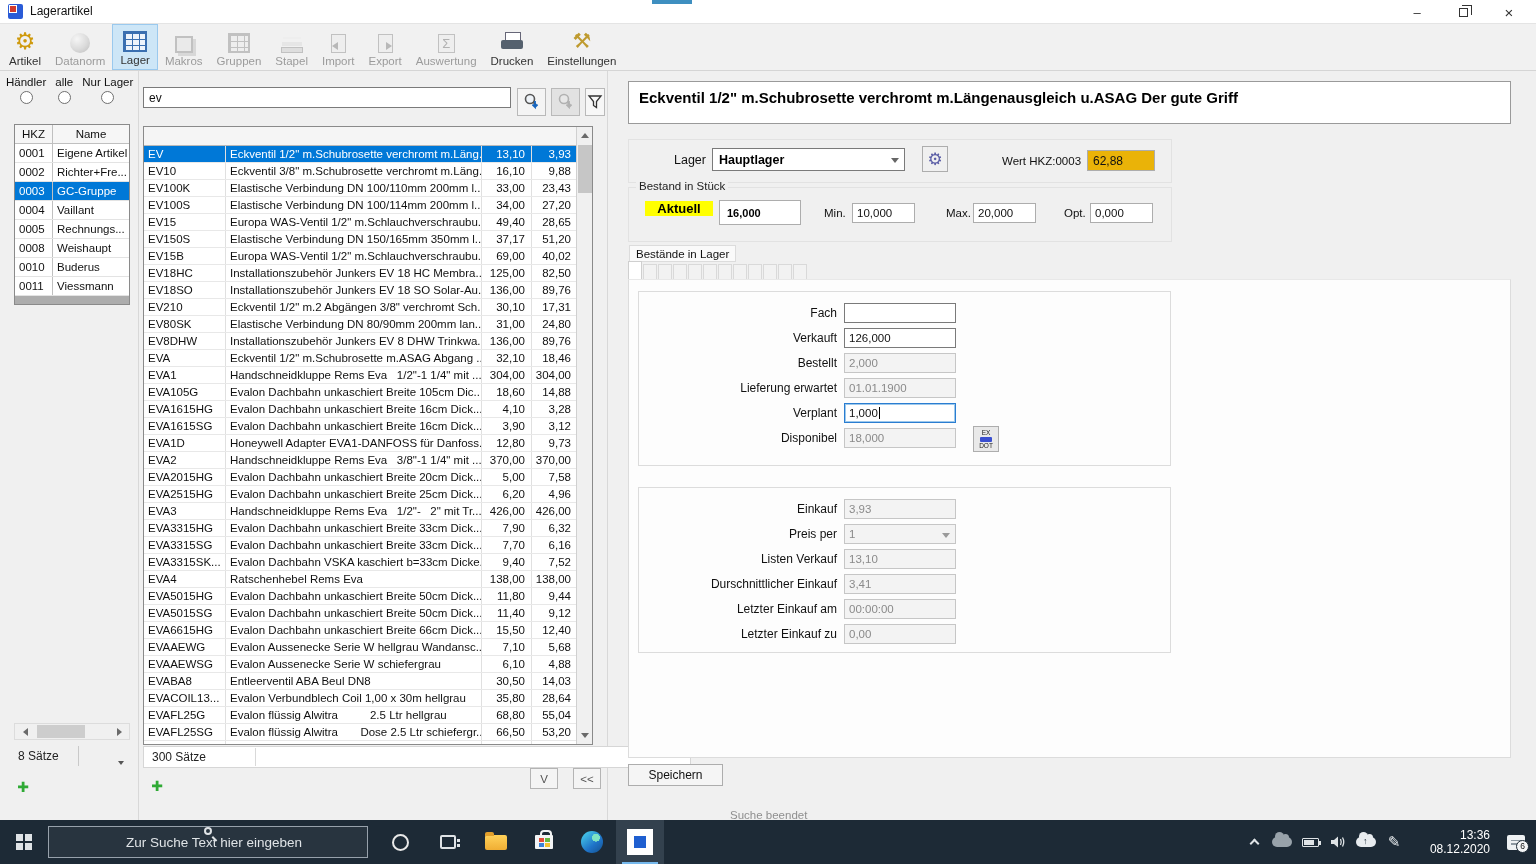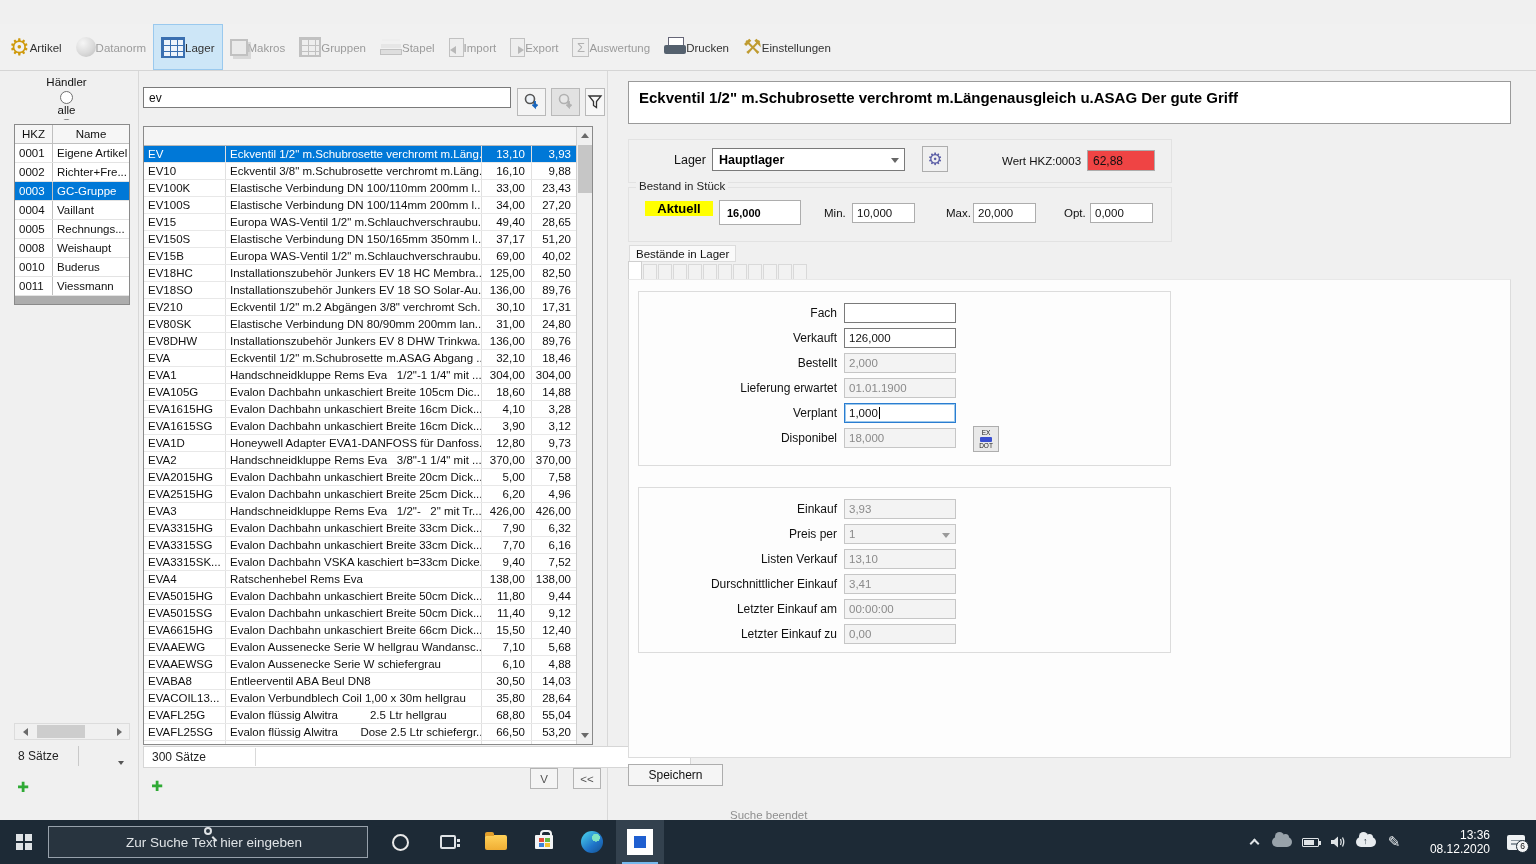--- a/index.html
+++ b/index.html
@@ -12,21 +12,21 @@
   .app-ico::before{content:"";position:absolute;left:1px;top:1px;width:6px;height:6px;background:#d23b2e;border:1px solid #fff;}
   .title-text{position:absolute;left:30px;top:4px;font-size:12px;color:#111;}
   .top-strip{position:absolute;left:652px;top:0;width:40px;height:4px;background:#3e8fc0;}
   .winbtn{position:absolute;top:0;width:46px;height:24px;display:flex;align-items:center;justify-content:center;color:#333;font-size:13px;}
   .wb-min{left:1394px;} .wb-res{left:1440px;} .wb-cls{left:1486px;font-size:15px;}
   .res-glyph{position:relative;width:9px;height:9px;border:1px solid #333;background:#fff;}
   .res-glyph::before{content:"";position:absolute;left:2px;top:-4px;width:9px;height:9px;border:1px solid #333;border-bottom:none;border-left:none;}
 
   
   .toolbar{position:absolute;left:0;top:24px;width:1536px;height:47px;background:#f1f1f1;border-bottom:1px solid #d5d5d5;display:flex;align-items:stretch;padding-left:2px;}
-  .tb-btn{display:flex;align-items:center;justify-content:flex-end;padding:3px 7px 3px 7px;min-width:44px;}
+  .tb-btn{display:flex;flex-direction:column;align-items:center;justify-content:flex-end;padding:3px 7px 3px 7px;min-width:44px;}
   .tb-btn .tb-label{font-size:11.5px;color:#333;margin-top:2px;white-space:nowrap;}
   .tb-btn.disabled .tb-label{color:#9b9b9b;}
   .tb-btn.disabled .tbicon{filter:grayscale(1);opacity:.55;}
   .tb-btn.active{background:#cde6f7;border:1px solid #9ac9ee;}
   .tbicon{height:24px;display:flex;align-items:center;justify-content:center;}
   .i-gear-icon::before{content:"⚙";font-family:"DejaVu Sans",sans-serif;font-size:23px;color:#cf9a0d;line-height:24px;}
   .i-sphere-icon{width:20px;height:20px;border-radius:50%;background:radial-gradient(circle at 35% 30%,#fafafa,#c9c9c9 55%,#909090);}
   .i-grid-icon{width:24px;height:21px;border:2px solid #3a6fb0;background-color:#eef4fb;background-image:linear-gradient(#3a6fb0 1px,transparent 1px),linear-gradient(90deg,#3a6fb0 1px,transparent 1px);background-size:7px 6px;}
   .i-makros-icon{width:18px;height:17px;border:2px solid #9a9a9a;background:#e6e6e6;box-shadow:3px 3px 0 #c4c4c4;}
   .i-gruppen-icon{width:22px;height:20px;border:2px solid #9a9a9a;background-color:#ececec;background-image:linear-gradient(#9a9a9a 1px,transparent 1px),linear-gradient(90deg,#9a9a9a 1px,transparent 1px);background-size:7px 6px;}
@@ -35,21 +35,21 @@
   .i-import-icon::after,.i-export-icon::after{content:"";position:absolute;right:-4px;bottom:2px;border:4px solid transparent;border-left:6px solid #8a8a8a;}
   .i-import-icon::after{transform:rotate(180deg);left:-4px;right:auto;}
   .i-sum-icon{width:17px;height:19px;border:1px solid #9a9a9a;background:#ececec;display:flex;align-items:center;justify-content:center;}
   .i-sum-icon::before{content:"Σ";font-size:13px;color:#7d7d7d;}
   .i-printer-icon{width:22px;height:21px;position:relative;}
   .i-printer-icon::before{content:"";position:absolute;left:4px;top:0;width:14px;height:9px;background:#fff;border:1px solid #667;}
   .i-printer-icon::after{content:"";position:absolute;left:0;top:8px;width:22px;height:9px;background:#55616e;border-radius:2px;}
   .i-tools-icon::before{content:"⚒";font-family:"DejaVu Sans",sans-serif;font-size:21px;color:#bf9b30;line-height:24px;}
 
   
-  .radio-group{position:absolute;left:6px;top:76px;width:130px;height:44px;overflow:hidden;display:flex;flex-direction:column;}
+  .radio-group{position:absolute;left:6px;top:76px;width:130px;height:44px;overflow:hidden;display:flex;}
   .radio-opt{display:flex;flex-direction:column;align-items:center;margin-right:9px;}
   .radio-opt .r-label{font-size:11.5px;color:#111;white-space:nowrap;}
   .radio-circle{width:13px;height:13px;border:1px solid #707070;border-radius:50%;background:#fff;margin-top:3px;position:relative;}
 
   .hkz-table{position:absolute;left:14px;top:124px;width:116px;background:#fff;border:1px solid #8a8a8a;}
   .hkz-head{display:flex;height:19px;background:#f6f6f6;border-bottom:1px solid #c0c0c0;}
   .hkz-head span{font-size:11.5px;color:#111;display:flex;align-items:center;justify-content:center;}
   .hkz-c1{width:38px;border-right:1px solid #c0c0c0;}
   .hkz-c2{flex:1;}
   .hkz-row{display:flex;height:19px;border-bottom:1px solid #e3e3e3;background:#fff;}
@@ -107,21 +107,21 @@
   
   .detail-title{position:absolute;left:628px;top:81px;width:883px;height:43px;background:#fff;border:1px solid #9a9a9a;font-size:15px;font-weight:600;color:#000;padding:7px 10px;white-space:nowrap;overflow:hidden;}
   .lager-group{position:absolute;left:628px;top:139px;width:544px;height:44px;border:1px solid #e2e2e2;}
   .lbl{font-size:12.5px;color:#111;white-space:nowrap;}
   .lager-label{position:absolute;left:640px;top:153px;width:66px;text-align:right;}
   .lager-combo{position:absolute;left:712px;top:148px;width:193px;height:23px;background:#fff;border:1px solid #7a7a7a;display:flex;align-items:center;padding-left:6px;font-size:12.5px;font-weight:bold;color:#000;}
   .combo-caret{position:absolute;right:5px;top:9px;border:4px solid transparent;border-top:5px solid #666;}
   .gear-btn{position:absolute;left:922px;top:146px;width:26px;height:26px;background:#f0f0f0;border:1px solid #adadad;display:flex;align-items:center;justify-content:center;}
   .gear-btn::before{content:"⚙";font-family:"DejaVu Sans",sans-serif;font-size:17px;color:#5b5ea6;}
   .wert-label{position:absolute;left:1002px;top:155px;font-size:11.5px;color:#111;}
-  .wert-box{position:absolute;left:1087px;top:150px;width:68px;height:21px;background:#ef4444;border:1px solid #adadad;font-size:12px;color:#111;display:flex;align-items:center;padding-left:5px;}
+  .wert-box{position:absolute;left:1087px;top:150px;width:68px;height:21px;background:#eab308;border:1px solid #adadad;font-size:12px;color:#111;display:flex;align-items:center;padding-left:5px;}
 
   .bestand-group{position:absolute;left:628px;top:187px;width:544px;height:55px;border:1px solid #e2e2e2;}
   .group-caption{position:absolute;font-size:11.5px;color:#222;background:#f0f0f0;padding:0 3px;}
   .bestand-caption{left:636px;top:180px;}
   .aktuell-chip{position:absolute;left:645px;top:201px;width:68px;height:15px;background:#ffff00;display:flex;align-items:center;justify-content:center;font-size:13px;font-weight:bold;color:#000;}
   .aktuell-value{position:absolute;left:719px;top:200px;width:82px;height:25px;background:#fff;border:1px solid #adadad;font-size:11px;font-weight:bold;color:#000;display:flex;align-items:center;padding-left:7px;}
   .mini-label{position:absolute;font-size:11.5px;color:#111;}
   .min-label{left:824px;top:207px;} .max-label{left:946px;top:207px;} .opt-label{left:1064px;top:207px;}
   .mini-input{position:absolute;top:203px;width:63px;height:20px;background:#fff;border:1px solid #adadad;font-size:11.5px;color:#111;display:flex;align-items:center;padding-left:4px;}
   .min-input{left:852px;} .max-input{left:973px;} .opt-input{left:1090px;}
@@ -191,20 +191,30 @@
   .notif-ic{width:18px;height:15px;background:#eef1f3;border-radius:2px;position:relative;display:flex;flex-direction:column;justify-content:center;gap:2px;align-items:center;}
   .notif-ic i{width:10px;height:1.5px;background:#8d98a1;}
   .notif-badge{position:absolute;right:-4px;bottom:-3px;width:13px;height:13px;border-radius:50%;background:#f4f6f7;border:1px solid #1d2a36;color:#111;font-size:8.5px;display:flex;align-items:center;justify-content:center;}
   .spacer8{width:8px;}
 </style>
 </head>
 <body>
 
 <div class="screen">
 
+  <div class="titlebar">
+    <span class="app-ico"></span>
+    <span class="title-text">Lagerartikel</span>
+    <span class="top-strip"></span>
+    <span class="winbtn wb-min">–</span>
+    <span class="winbtn wb-res">
+        <span class="res-glyph"></span>
+      </span>
+    <span class="winbtn wb-cls">×</span>
+  </div>
 
   <div class="toolbar">
 
   <div class="tb-btn enabled">
         <span class="tbicon i-gear-icon"></span>
         <span class="tb-label">Artikel</span>
       </div>
       <div class="tb-btn disabled">
         <span class="tbicon i-sphere-icon"></span>
         <span class="tb-label">Datanorm</span>

